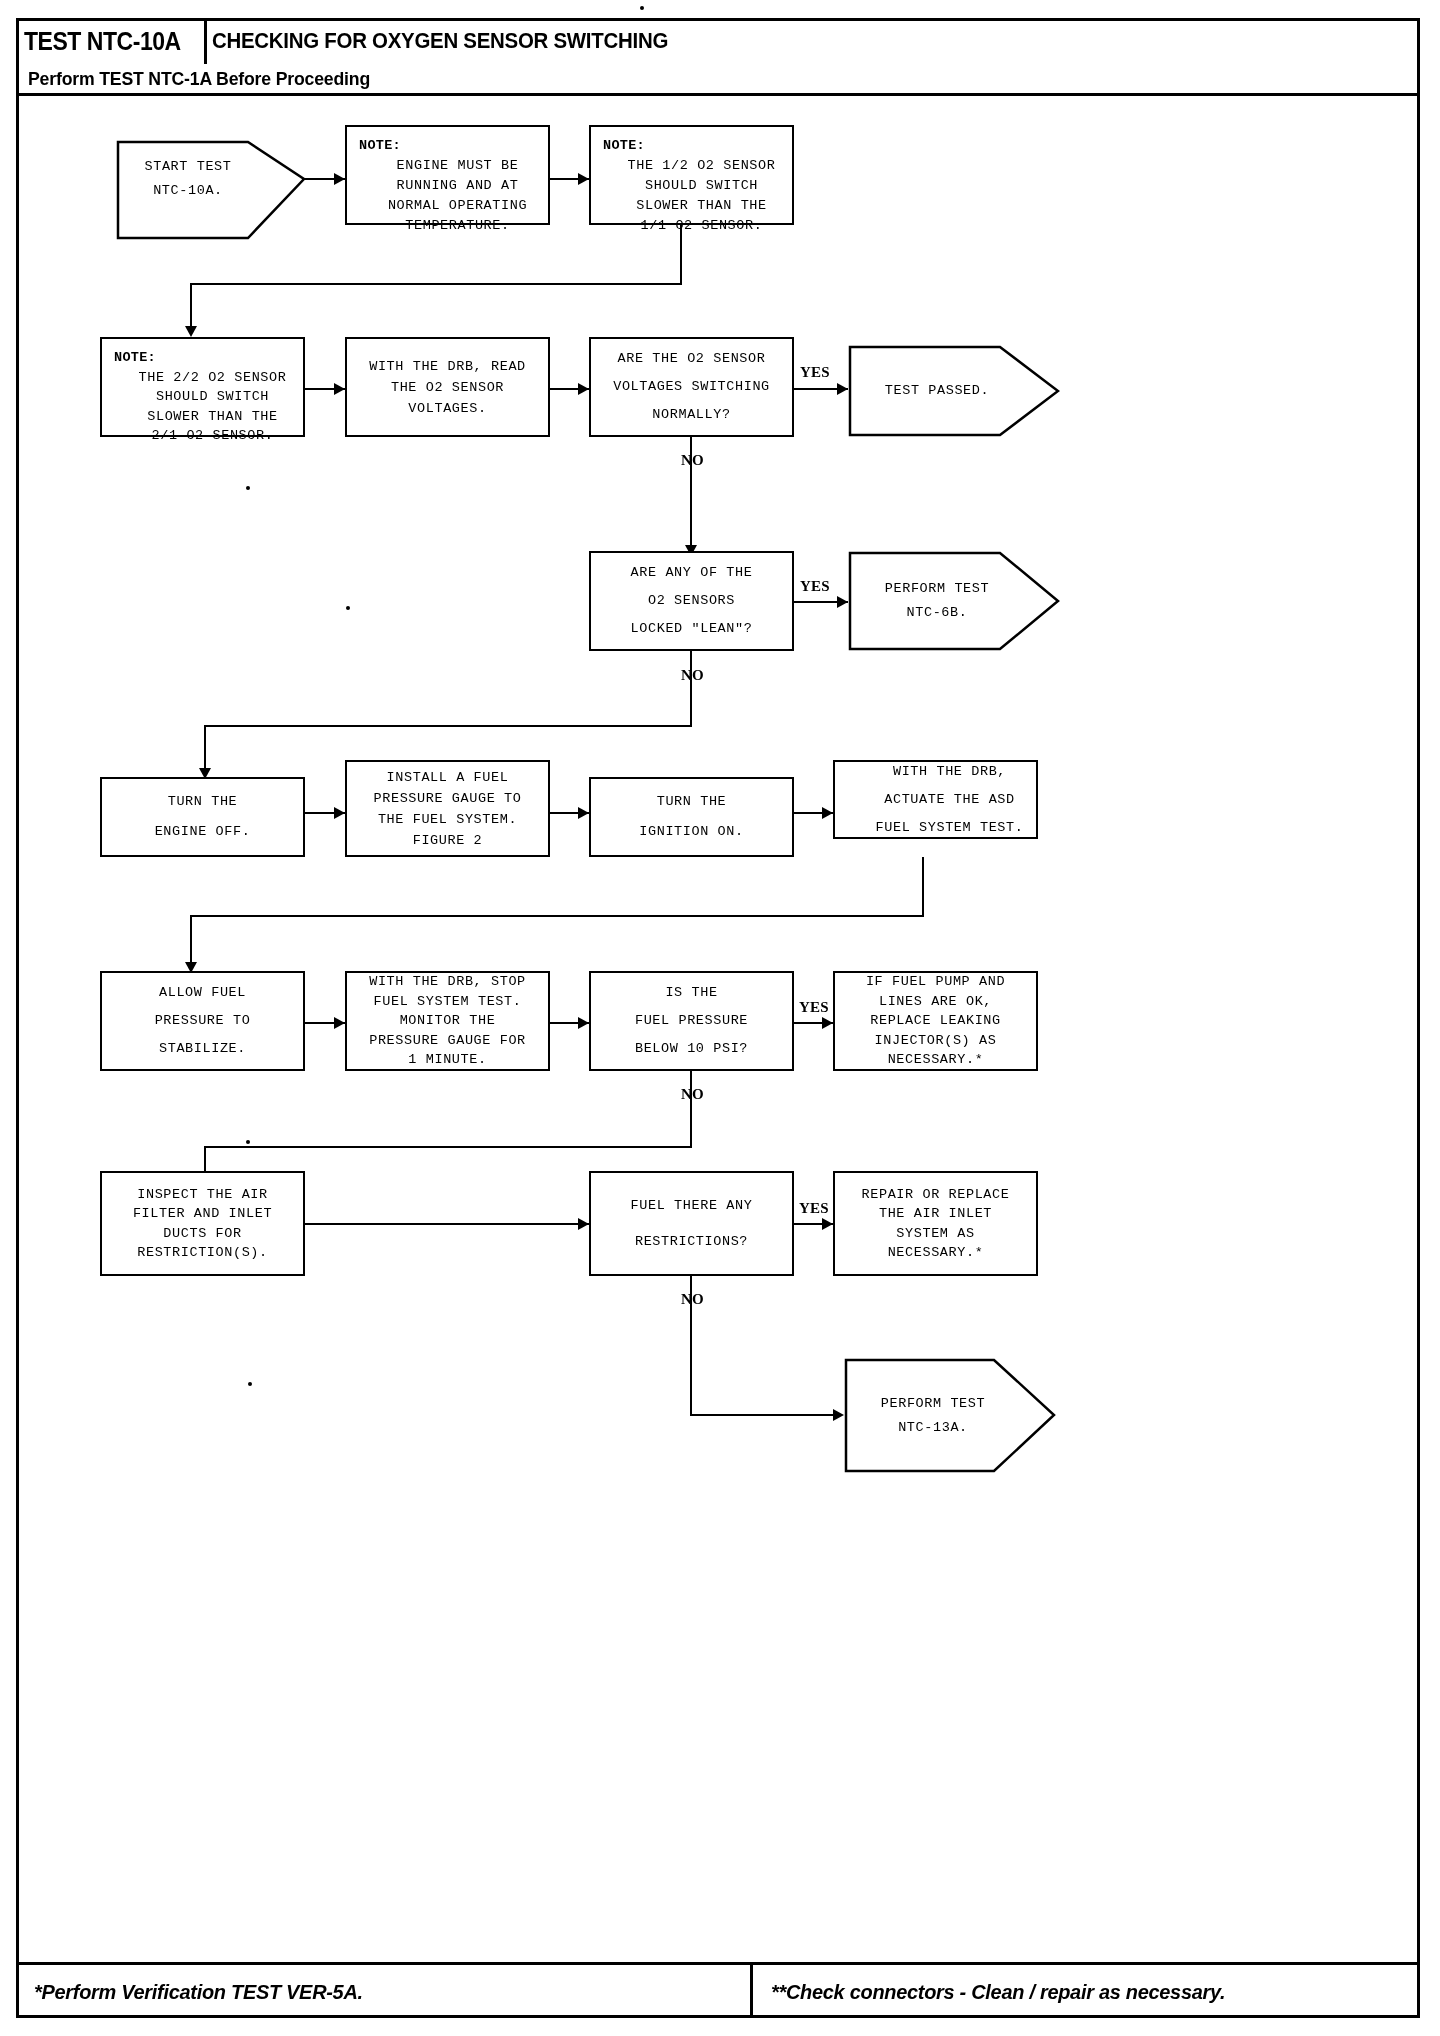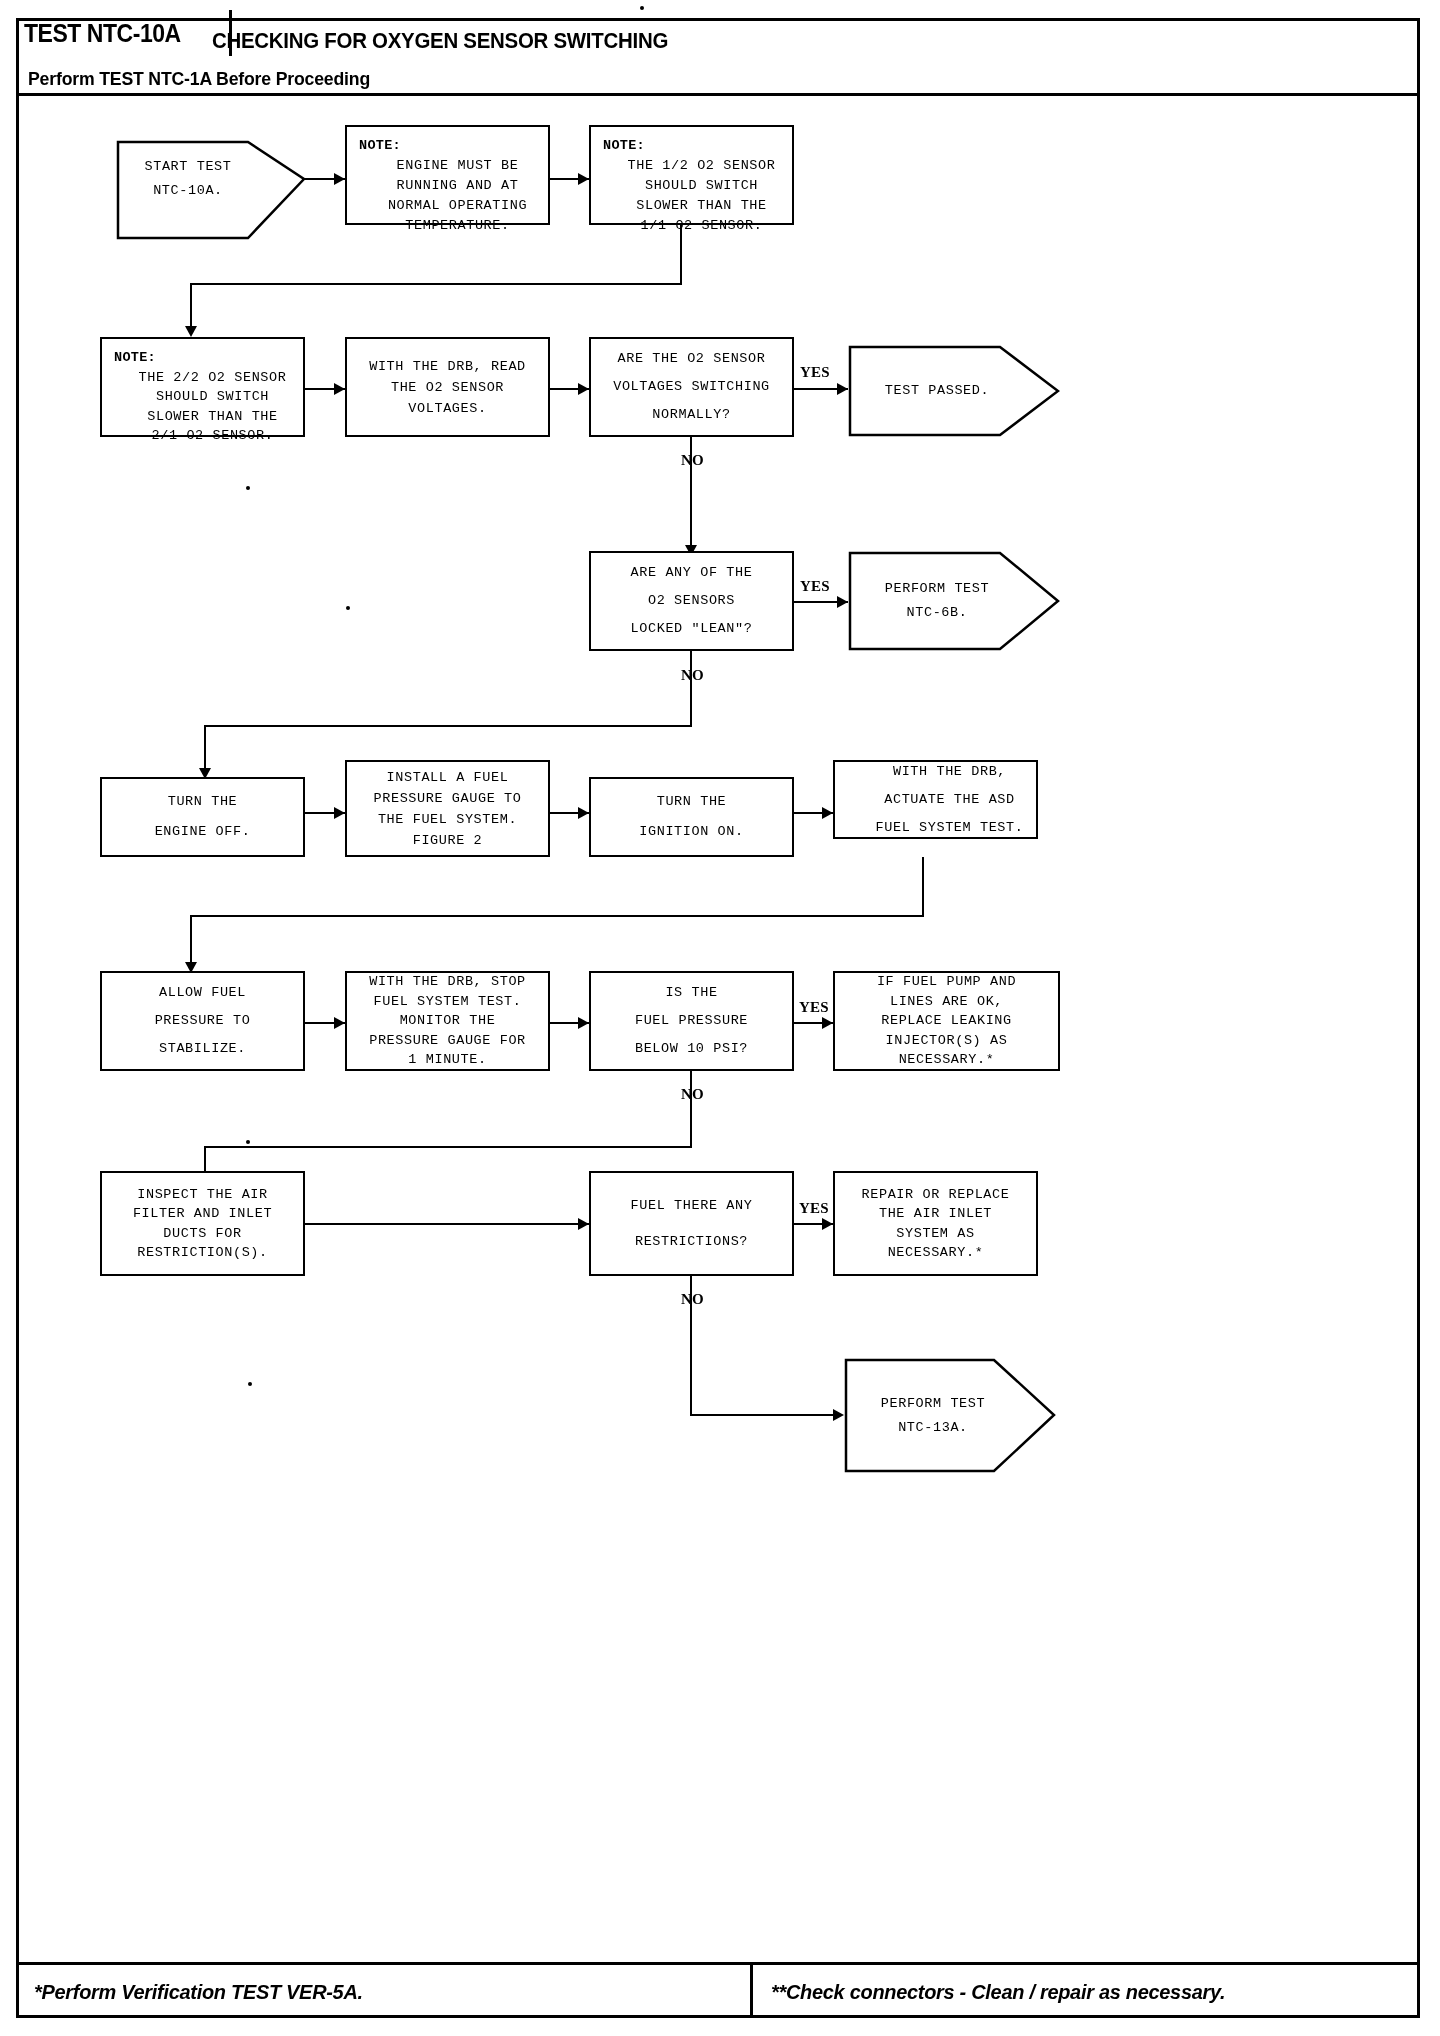--- a/index.html
+++ b/index.html
@@ -3,21 +3,21 @@
 <meta charset="utf-8">
 <style>
   html,body{margin:0;padding:0;background:#fff;}
   body{width:1440px;height:2036px;position:relative;
        font-family:"Liberation Sans",sans-serif;}
   #page{position:absolute;left:0;top:0;width:1440px;height:2036px;}
 
   
   .frame{position:absolute;left:16px;top:18px;width:1404px;height:2000px;
          border:3px solid #000;box-sizing:border-box;}
-  .hdr-tag{position:absolute;left:16px;top:10px;width:216px;height:46px;
+  .hdr-tag{position:absolute;left:16px;top:18px;width:191px;height:46px;
            border-right:3px solid #000;box-sizing:border-box;
            display:flex;align-items:center;padding-left:8px;}
   .hdr-tag span{font-weight:bold;font-size:25px;letter-spacing:-.5px;
                 transform:scaleX(.92);transform-origin:left center;}
   .hdr-title{position:absolute;left:212px;top:18px;height:46px;
              display:flex;align-items:center;}
   .hdr-title span{font-weight:bold;font-size:22px;letter-spacing:-.3px;
                   transform:scaleX(.93);transform-origin:left center;}
   .hdr-sub{position:absolute;left:16px;top:64px;width:1404px;height:32px;
            border-bottom:3px solid #000;box-sizing:border-box;
@@ -251,21 +251,21 @@
     <div class="ln">PRESSURE GAUGE FOR</div>
     <div class="ln">1 MINUTE.</div>
   </div>
 
   <div class="node" style="left:589px;top:971px;width:205px;height:100px;line-height:28px;">
     <div class="ln">IS THE</div>
     <div class="ln">FUEL PRESSURE</div>
     <div class="ln">BELOW 10 PSI?</div>
   </div>
 
-  <div class="node tight" style="left:833px;top:971px;width:227px;height:100px;">
+  <div class="node tight" style="left:833px;top:971px;width:205px;height:100px;">
     <div class="ln">IF FUEL PUMP AND</div>
     <div class="ln">LINES ARE OK,</div>
     <div class="ln">REPLACE LEAKING</div>
     <div class="ln">INJECTOR(S) AS</div>
     <div class="ln">NECESSARY.*</div>
   </div>
 
   <div class="ln-h" style="left:305px;top:1022px;width:40px;"></div>
   <div class="ah ah-r" style="left:334px;top:1017px;"></div>
   <div class="ln-h" style="left:550px;top:1022px;width:39px;"></div>

